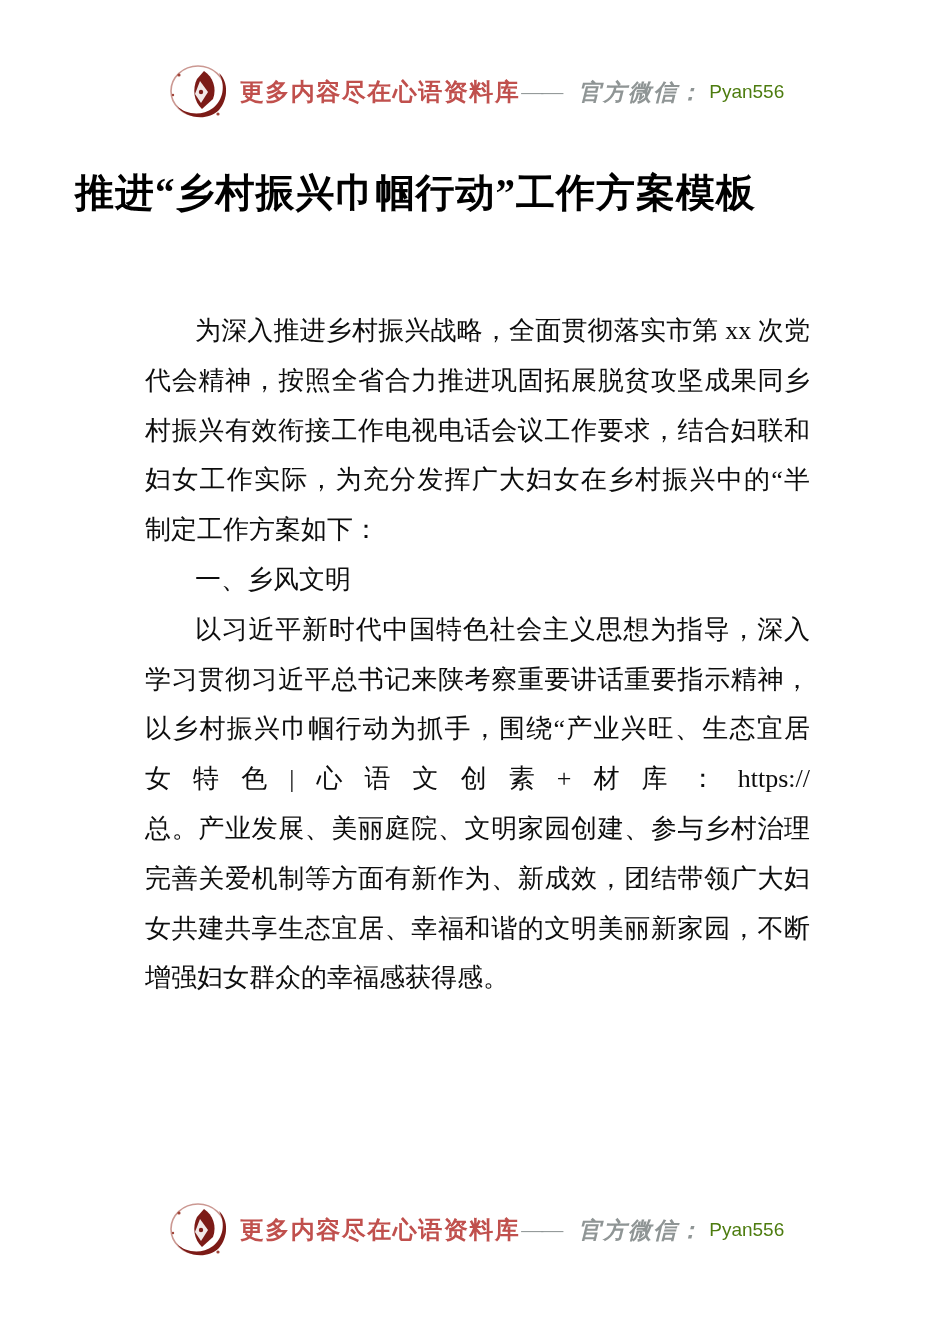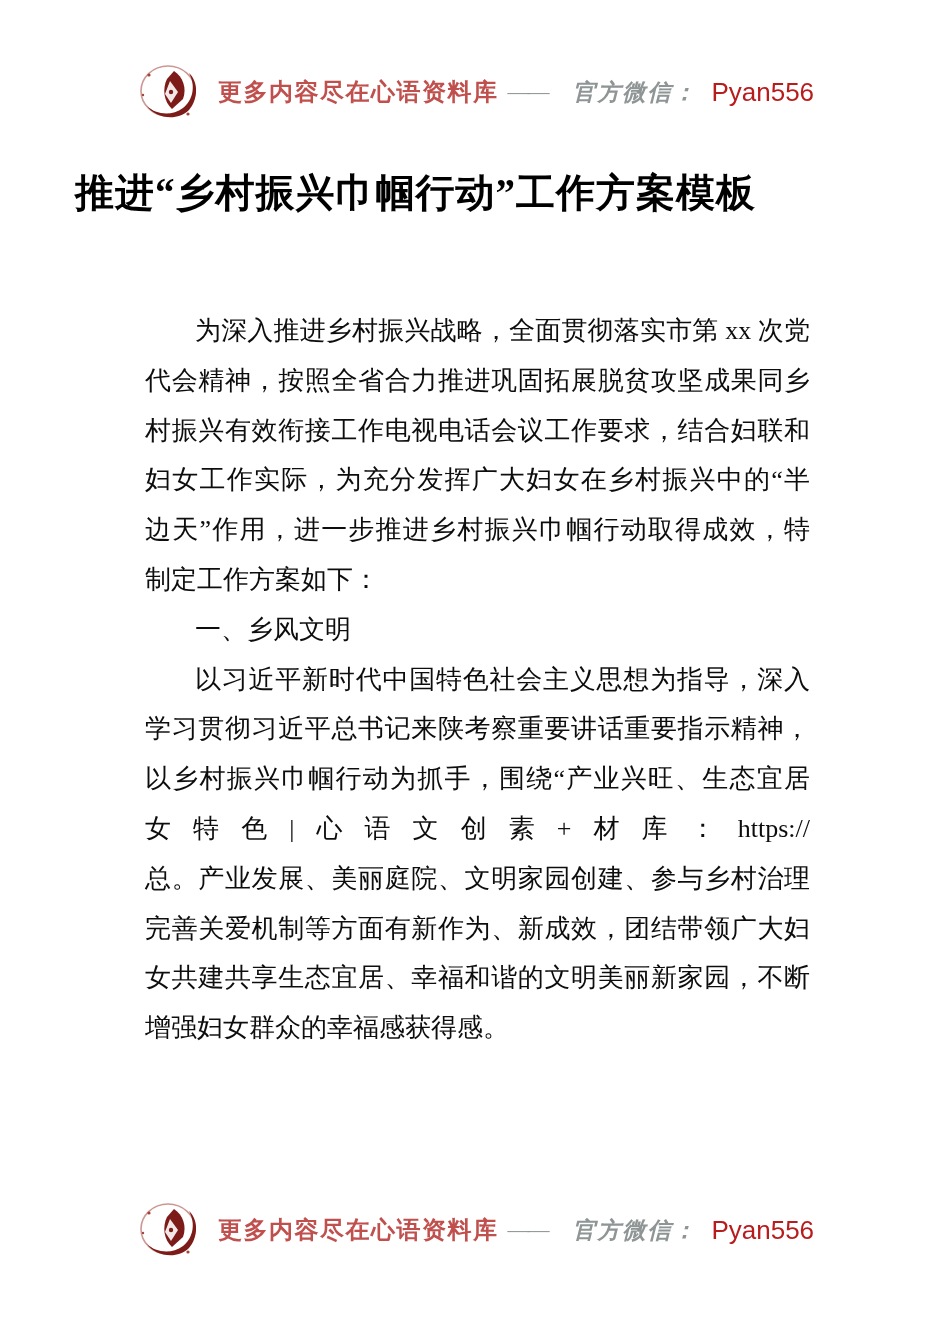--- a/index.html
+++ b/index.html
@@ -3,29 +3,28 @@
 <meta charset="utf-8">
 <style>
   * { margin:0; padding:0; box-sizing:border-box; }
   html, body { width:950px; height:1344px; background:#ffffff; overflow:hidden; }
   body { position:relative; font-family:"Liberation Serif", serif; color:#111; }
 
   .brandbar {
     position:absolute; left:0; width:100%;
     display:flex; align-items:center; justify-content:center;
     white-space:nowrap;
-    gap:8px;
   }
   .brandbar.at-top { top:62px; }
   .brandbar.at-bottom { top:1200px; }
   .logo { width:66px; height:60px; display:inline-block; margin-right:8px; flex:0 0 auto; }
   .brand-text { font-size:24px; font-weight:700; color:#c0504d; letter-spacing:1.5px; }
   .brand-sep { font-size:22px; color:#8f9595; margin:0 1px; letter-spacing:-2px; }
   .brand-label { font-size:23px; color:#8f9595; font-weight:600; font-style:italic; letter-spacing:2px;margin-left:16px; }
-  .brand-value { font-family:"Liberation Sans", sans-serif; font-size:26px; color:#b91c1c; margin-left:6px; }
+  .brand-value { font-family:"Liberation Sans", sans-serif; font-size:19px; color:#4d7c0f; margin-left:6px; }
 
   .doc-title {
     position:absolute; top:166px; left:75px; width:800px;
     font-size:39px; font-weight:700; color:#000;
     letter-spacing:1px;
   }
 
   .doc-body {
     position:absolute; top:306px; left:145px; width:665px;
     font-size:26px; line-height:49.8px; color:#0d0d0d;
@@ -56,21 +55,20 @@
   <span class="brand-value">Pyan556</span>
 </div>
 
 <h1 class="doc-title">推进“乡村振兴巾帼行动”工作方案模板</h1>
 
 <div class="doc-body">
     <div class="body-line indent stretch">为深入推进乡村振兴战略，全面贯彻落实市第 xx 次党</div>
     <div class="body-line stretch">代会精神，按照全省合力推进巩固拓展脱贫攻坚成果同乡</div>
     <div class="body-line stretch">村振兴有效衔接工作电视电话会议工作要求，结合妇联和</div>
     <div class="body-line stretch">妇女工作实际，为充分发挥广大妇女在乡村振兴中的“半</div>
-    <div class="body-line stretch">边天”作用，进一步推进乡村振兴巾帼行动取得成效，特</div>
     <div class="body-line">制定工作方案如下：</div>
     <div class="body-line indent">一、乡风文明</div>
     <div class="body-line indent stretch">以习近平新时代中国特色社会主义思想为指导，深入</div>
     <div class="body-line stretch">学习贯彻习近平总书记来陕考察重要讲话重要指示精神，</div>
     <div class="body-line stretch">以乡村振兴巾帼行动为抓手，围绕“产业兴旺、生态宜居</div>
     <div class="body-line stretch">女特色|心语文创素+材库：https://</div>
     <div class="body-line stretch">总。产业发展、美丽庭院、文明家园创建、参与乡村治理</div>
     <div class="body-line stretch">完善关爱机制等方面有新作为、新成效，团结带领广大妇</div>
     <div class="body-line stretch">女共建共享生态宜居、幸福和谐的文明美丽新家园，不断</div>
     <div class="body-line">增强妇女群众的幸福感获得感。</div>

